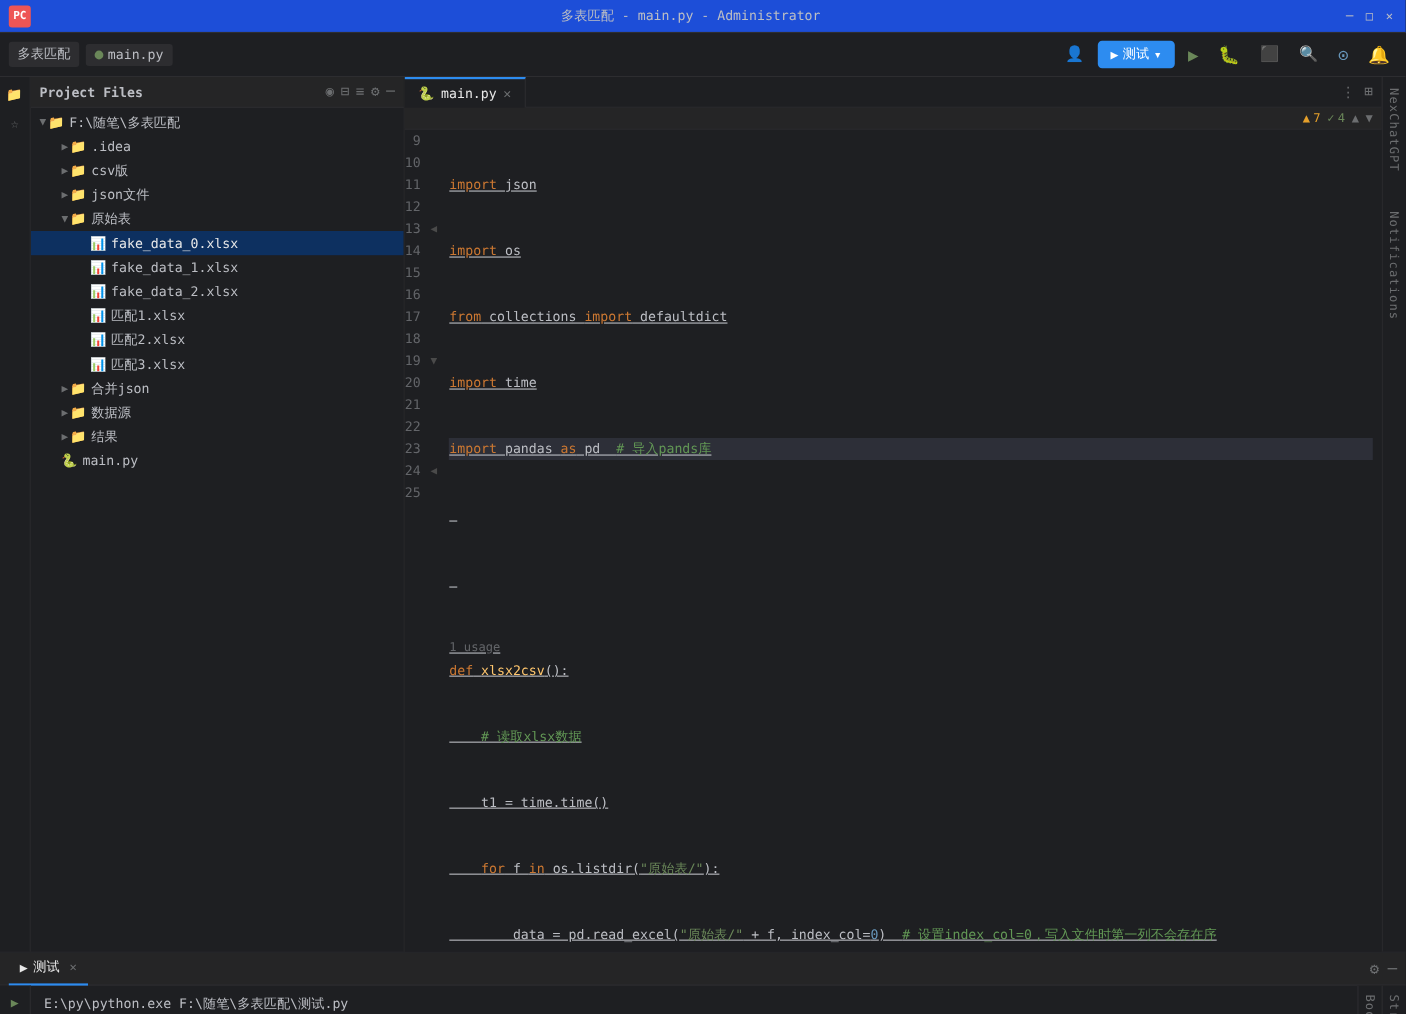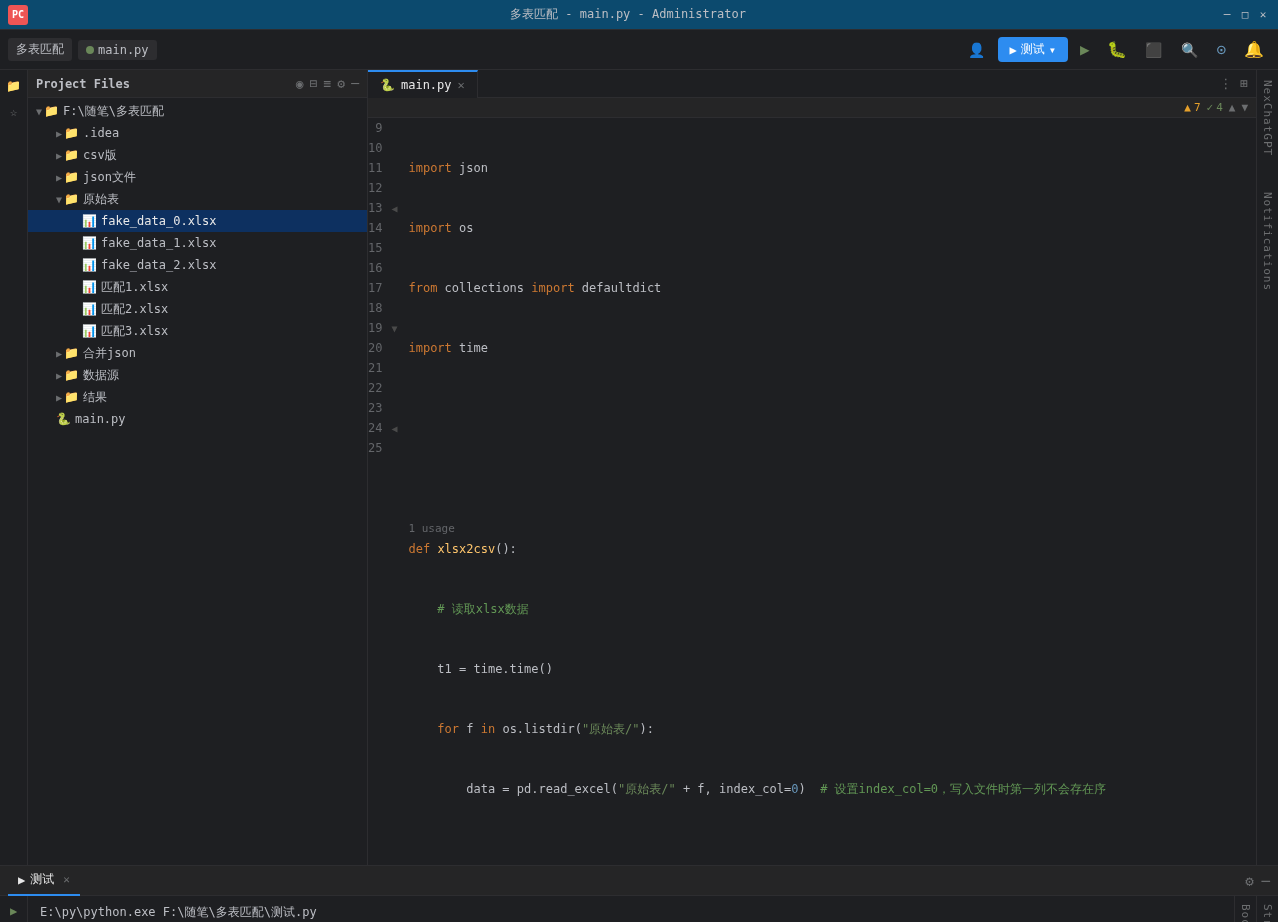--- a/index.html
+++ b/index.html
@@ -9,21 +9,21 @@
       background: #1e1f22;
       color: #bcbec4;
       font-family: 'Consolas', 'Monaco', monospace;
       font-size: 12px;
       overflow: hidden;
     }
 
     
     #title-bar {
       height: 30px;
-      background: #0c4a6e;
+      background: #1d4ed8;
       display: flex;
       align-items: center;
       padding: 0 8px;
       border-bottom: 1px solid #2d2d30;
     }
     #title-bar .ide-icon {
       width: 20px;
       height: 20px;
       background: #e55;
       border-radius: 3px;
@@ -276,21 +276,21 @@
       display: flex;
     }
     #code-content {
       flex: 1;
       overflow: auto;
       line-height: 20px;
       font-size: 12px;
       padding: 0 8px;
       white-space: pre;
     }
-    .code-line { display: block; line-height: 20px; }
+    .code-line { display: block; line-height: 20px; text-decoration: underline; }
     .code-line.active-line { background: #2d2f38; }
 
     
     #bottom-panel {
       height: 260px;
       background: #1e1f22;
       border-top: 1px solid #2d2d30;
       display: flex;
       flex-direction: column;
     }
@@ -628,20 +628,21 @@
         <div class="fold-line"></div>
         <div class="fold-line">◀</div>
         <div class="fold-line"></div>
       </div>
 
       <div id="code-content">
         <span class="code-line"><span style="color:#cc7832">import</span><span style="color:#bcbec4"> json</span></span>
         <span class="code-line"><span style="color:#cc7832">import</span><span style="color:#bcbec4"> os</span></span>
         <span class="code-line"><span style="color:#cc7832">from</span><span style="color:#bcbec4"> collections </span><span style="color:#cc7832">import</span><span style="color:#bcbec4"> defaultdict</span></span>
         <span class="code-line"><span style="color:#cc7832">import</span><span style="color:#bcbec4"> time</span></span>
+        <span class="code-line active-line"><span style="color:#cc7832">import</span><span style="color:#bcbec4"> pandas </span><span style="color:#cc7832">as</span><span style="color:#bcbec4"> pd  </span><span style="color:#629755"># 导入pands库</span></span>
         <span class="code-line"> </span>
         <span class="code-line"> </span>
         <span class="code-line"><span style="color:#636569; font-size:11px; margin-right:10px;">1 usage</span><br><span style="color:#cc7832">def</span><span style="color:#bcbec4"> </span><span style="color:#ffc66d">xlsx2csv</span><span style="color:#bcbec4">():</span></span>
         <span class="code-line"><span style="color:#bcbec4">    </span><span style="color:#629755"># 读取xlsx数据</span></span>
         <span class="code-line"><span style="color:#bcbec4">    t1 = time.time()</span></span>
         <span class="code-line"><span style="color:#bcbec4">    </span><span style="color:#cc7832">for</span><span style="color:#bcbec4"> f </span><span style="color:#cc7832">in</span><span style="color:#bcbec4"> os.listdir(</span><span style="color:#6a8759">"原始表/"</span><span style="color:#bcbec4">):</span></span>
         <span class="code-line"><span style="color:#bcbec4">        data = pd.read_excel(</span><span style="color:#6a8759">"原始表/"</span><span style="color:#bcbec4"> + f, index_col=</span><span style="color:#6897bb">0</span><span style="color:#bcbec4">)  </span><span style="color:#629755"># 设置index_col=0，写入文件时第一列不会存在序</span></span>
         
         
         

